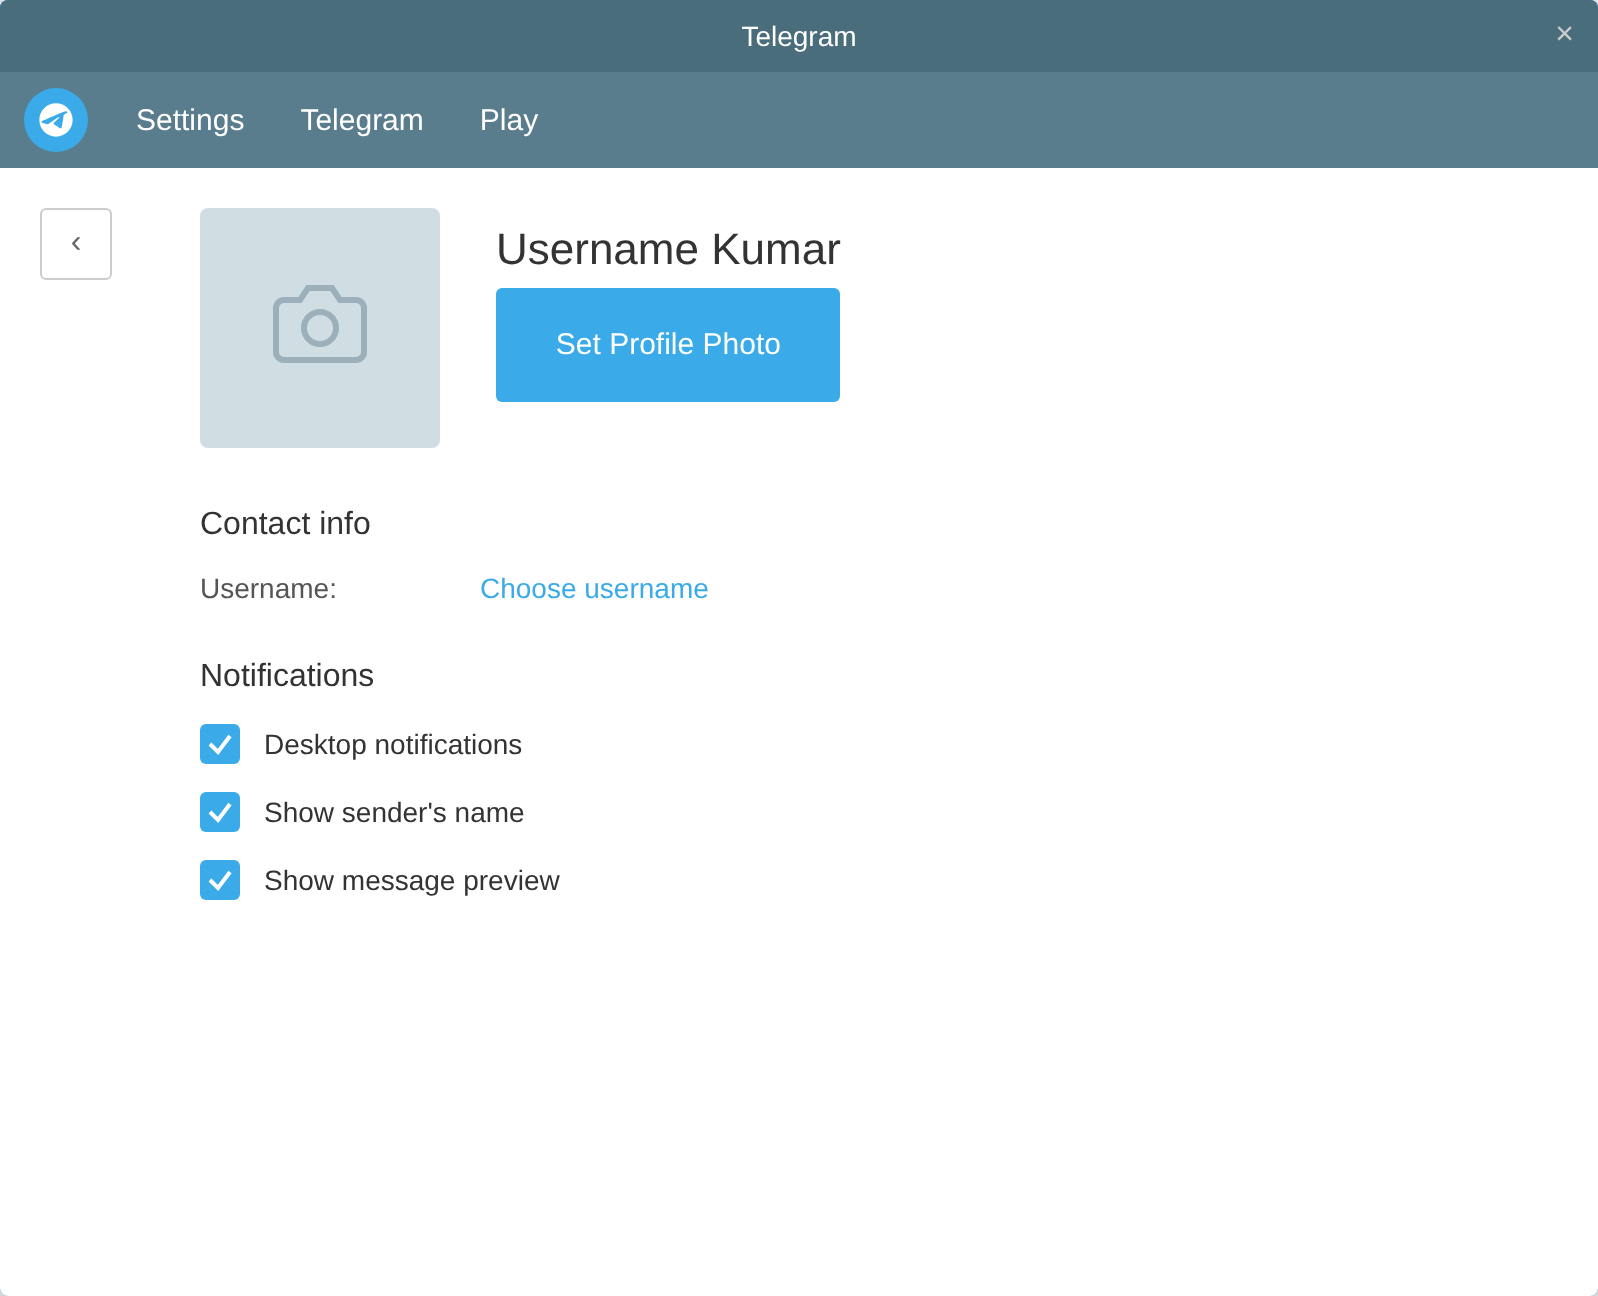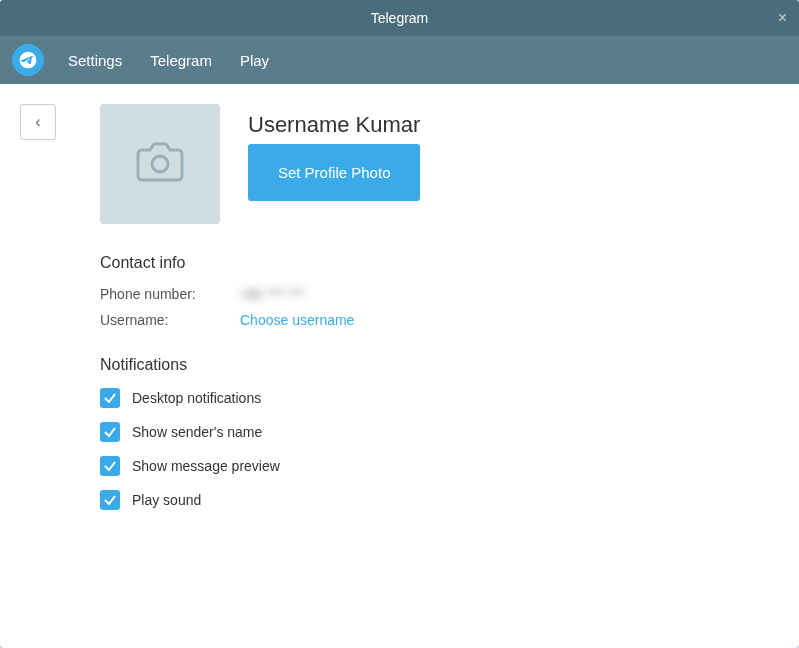--- a/index.html
+++ b/index.html
@@ -292,24 +292,20 @@
       </div>
       <div class="profile-info">
         <span class="profile-name">Username Kumar</span>
         <button class="set-photo-btn">Set Profile Photo</button>
       </div>
     </div>
 
     <div class="section-title">Contact info</div>
     <div class="contact-info">
       <div class="contact-row">
-        <span class="contact-label">Phone number:</span>
-        <span class="contact-value blurred">+91 *** ***</span>
-      </div>
-      <div class="contact-row">
         <span class="contact-label">Username:</span>
         <a class="contact-link">Choose username</a>
       </div>
     </div>
 
     <div class="section-title">Notifications</div>
     <div class="notifications-section">
       <div class="checkbox-row">
         <div class="checkbox">
           <svg viewBox="0 0 14 14" fill="none" stroke="white" stroke-width="2">
@@ -327,24 +323,16 @@
         <span class="checkbox-label">Show sender's name</span>
       </div>
       <div class="checkbox-row">
         <div class="checkbox">
           <svg viewBox="0 0 14 14" fill="none" stroke="white" stroke-width="2">
               <polyline points="2,7 6,11 12,3"></polyline>
             </svg>
         </div>
         <span class="checkbox-label">Show message preview</span>
       </div>
-      <div class="checkbox-row">
-        <div class="checkbox">
-          <svg viewBox="0 0 14 14" fill="none" stroke="white" stroke-width="2">
-              <polyline points="2,7 6,11 12,3"></polyline>
-            </svg>
-        </div>
-        <span class="checkbox-label">Play sound</span>
-      </div>
     </div>
 
   </div>
 </div>
 
 </body></html>

